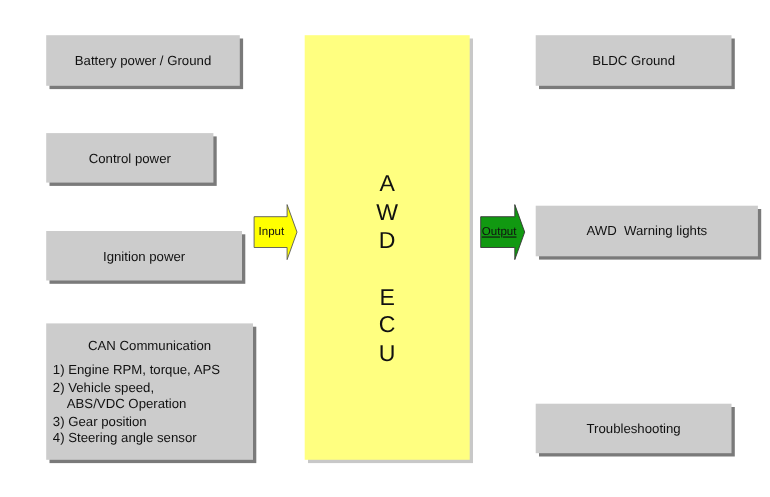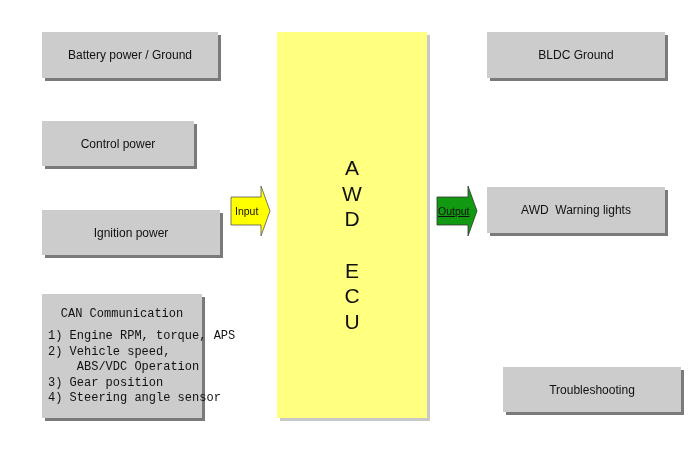--- a/index.html
+++ b/index.html
@@ -35,21 +35,21 @@
 
 <div class="box" style="left:42px; top:32px; width:176px; height:46px;">
   <span>Battery power / Ground</span>
 </div>
 <div class="box" style="left:42px; top:121px; width:152px; height:45px;">
   <span>Control power</span>
 </div>
 <div class="box" style="left:42px; top:210px; width:178px; height:45px;">
   <span>Ignition power</span>
 </div>
-<div class="box" style="left:42px; top:294px; width:160px; height:124px; display:block;font-family:Liberation Mono, monospace;">
+<div class="box" style="left:42px; top:294px; width:188px; height:124px; display:block;">
   <div class="can-title">CAN  Communication</div>
   <div class="can-list">
     <div>1) Engine RPM, torque, APS</div>
     <div>2) Vehicle speed,</div>
     <div style="white-space:pre;">    ABS/VDC Operation</div>
     <div>3) Gear position</div>
     <div>4) Steering angle sensor</div>
   </div>
 </div>
 
@@ -71,18 +71,18 @@
 </div>
 
 <svg class="arrow" style="left:436px; top:185px;" width="44" height="52" viewBox="0 0 44 52">
   <polygon points="1,12 32,12 32,1 41,26 32,51 32,40 1,40" stroke="#333" stroke-width="0.8" id="output-arrow-poly" fill="#119911"></polygon>
 </svg>
 <div class="arrow-label" style="left:438px; top:205px;text-decoration:underline;">Output</div>
 
 <div class="box" style="left:487px; top:32px; width:178px; height:46px;">
   <span style="white-space:pre;">BLDC Ground</span>
 </div>
-<div class="box" style="left:487px; top:187px; width:178px; height:46px;">
+<div class="box" style="left:487px; top:187px; width:202px; height:46px;">
   <span style="white-space:pre;">AWD  Warning lights</span>
 </div>
-<div class="box" style="left:487px; top:367px; width:178px; height:45px;margin-left:16px;">
+<div class="box" style="left:487px; top:367px; width:178px; height:45px;">
   <span>Troubleshooting</span>
 </div>
 
 </body></html>

